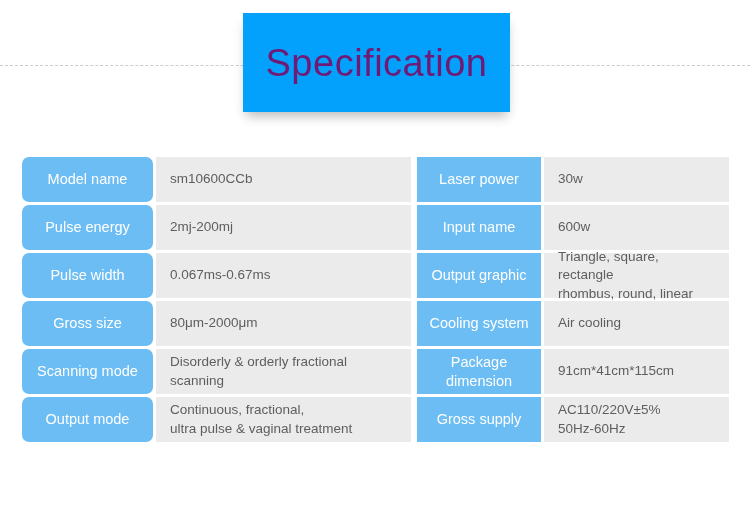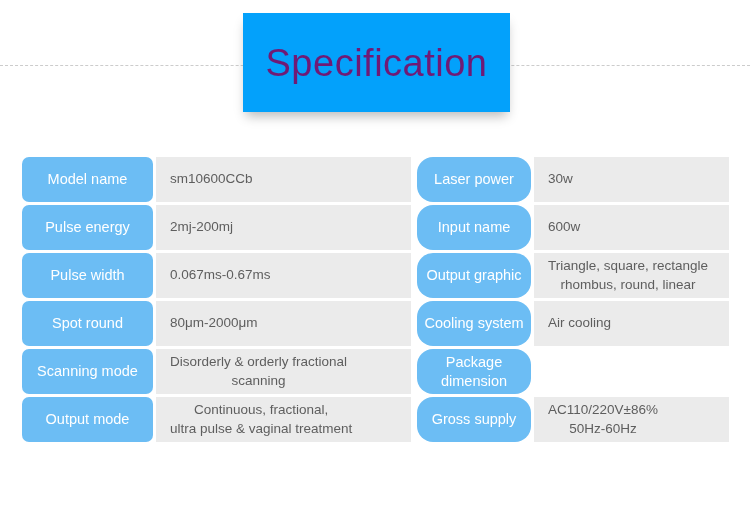--- a/index.html
+++ b/index.html
@@ -80,34 +80,33 @@
     display: flex;
     align-items: center;
     justify-content: center;
     text-align: center;
     line-height: 1.25;
     padding: 0 4px;
     box-sizing: border-box;
     flex: none;
   }
   .left .cell-label  { width: 131px; border-radius: 7px; }
-  .right .cell-label { width: 114px; border-radius: 16px; }
+  .right .cell-label { width: 124px; }
 
   .cell-value {
     background: #ebebeb;
     color: #5e5e5e;
     font-size: 13.5px;
     display: flex;
     align-items: center;
     line-height: 1.35;
     padding: 16px 14px;
     box-sizing: border-box;
     flex: 1 1 auto;
     white-space: pre-line;
-    text-align: center;
   }
   .left .cell-value  { width: 255px; }
   .right .cell-value { width: 179px; }
 </style>
 </head>
 <body>
 
 <div class="header">
   <div class="header-rule"></div>
   <div class="title-box">
@@ -124,21 +123,21 @@
     </div>
     <div class="spec-row">
       <div class="cell-label">Pulse energy</div>
       <div class="cell-value">2mj-200mj</div>
     </div>
     <div class="spec-row">
       <div class="cell-label">Pulse width</div>
       <div class="cell-value">0.067ms-0.67ms</div>
     </div>
     <div class="spec-row">
-      <div class="cell-label">Spot round</div>
+      <div class="cell-label">Gross size</div>
       <div class="cell-value">80μm-2000μm</div>
     </div>
     <div class="spec-row">
       <div class="cell-label">Scanning
 mode</div>
       <div class="cell-value">Disorderly &amp; orderly fractional
 scanning</div>
     </div>
     <div class="spec-row">
       <div class="cell-label">Output mode</div>
@@ -161,21 +160,22 @@
       <div class="cell-value">Triangle, square, rectangle
 rhombus, round, linear</div>
     </div>
     <div class="spec-row">
       <div class="cell-label">Cooling system</div>
       <div class="cell-value">Air cooling</div>
     </div>
     <div class="spec-row">
       <div class="cell-label">Package
 dimension</div>
+      <div class="cell-value">91cm*41cm*115cm</div>
     </div>
     <div class="spec-row">
       <div class="cell-label">Gross supply</div>
-      <div class="cell-value">AC110/220V±86%
+      <div class="cell-value">AC110/220V±5%
 50Hz-60Hz</div>
     </div>
   </div>
 
 </div>
 
 </body></html>

